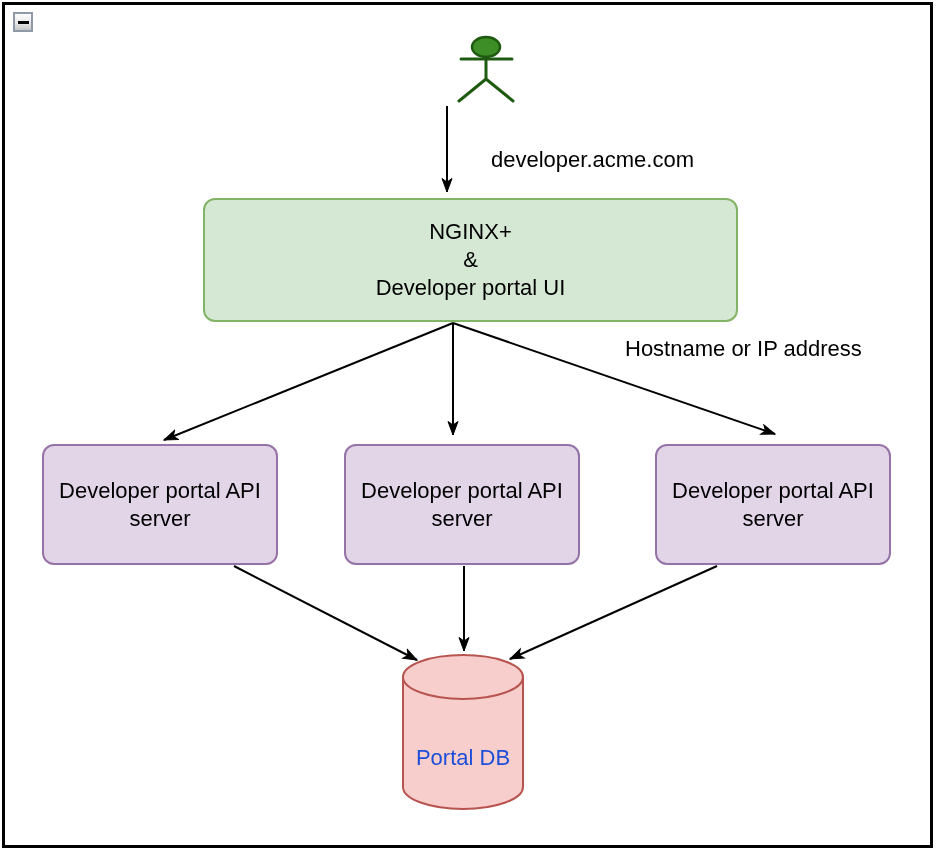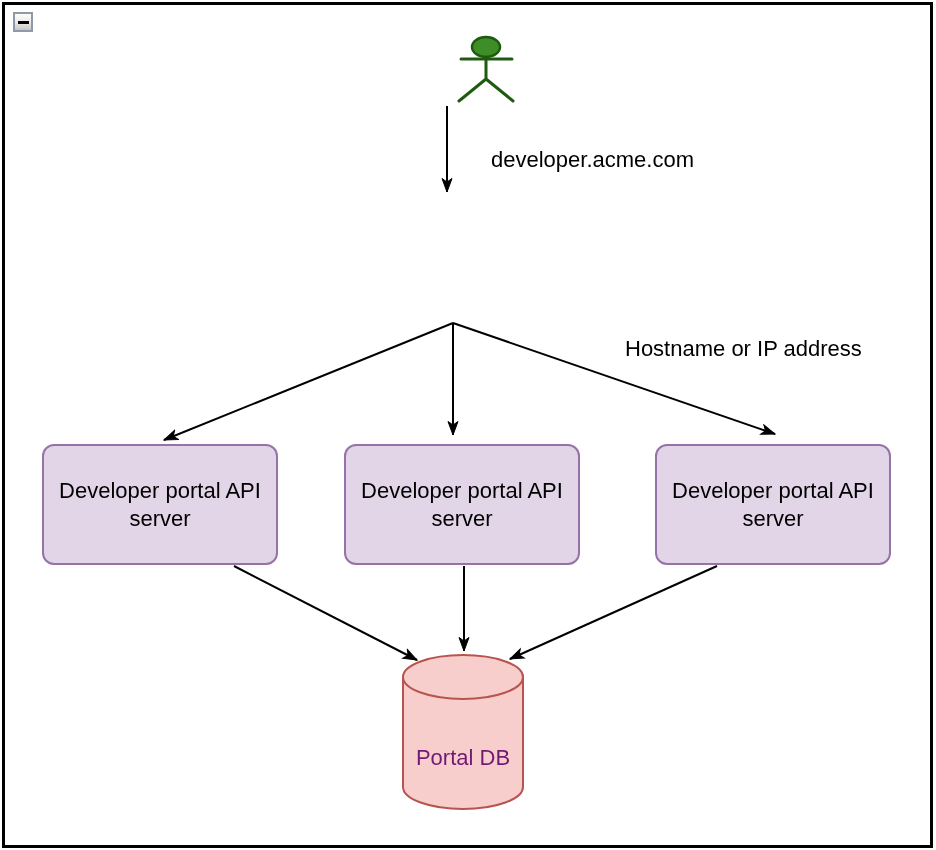--- a/index.html
+++ b/index.html
@@ -65,21 +65,21 @@
   .api-box.pos-0 { left: 42px; }
   .api-box.pos-1 { left: 344px; }
   .api-box.pos-2 { left: 655px; }
   .db-label {
     position: absolute;
     left: 403px; top: 746px;
     width: 120px;
     text-align: center;
     font-size: 22px;
     line-height: 24px;
-    color: #701a75;
+    color: #1d4ed8;
   }
   .float-label {
     position: absolute;
     font-size: 22px;
     line-height: 24px;
     color: #000000;
     white-space: nowrap;
   }
   .label-url { left: 491px; top: 148px; }
   .label-hostname { left: 625px; top: 337px; }
@@ -116,20 +116,25 @@
     <path d="M234,566 L417,660" stroke-width="2" fill="none" marker-end="url(#ah)" stroke="#000000"></path>
     <path d="M464,566 L464,651" stroke-width="2" fill="none" marker-end="url(#ah)" stroke="#000000"></path>
     <path d="M717,566 L510,659" stroke-width="2" fill="none" marker-end="url(#ah)" stroke="#000000"></path>
 
     <g stroke-width="2">
       <path d="M403,677 A60,22 0 0 1 523,677 L523,787 A60,22 0 0 1 403,787 Z" fill="#f8cecc" stroke="#b85450"></path>
       <path d="M403,677 A60,22 0 0 0 523,677" fill="none" stroke="#b85450"></path>
     </g>
   </svg>
 
+  <div class="node gateway-box" style="background-color: rgb(213, 232, 212); border-color: rgb(130, 179, 102);">
+    <div>NGINX+</div>
+    <div>&amp;</div>
+    <div>Developer portal UI</div>
+  </div>
 
   <div class="node api-box pos-0" style="background-color: rgb(225, 213, 231); border-color: rgb(150, 115, 166);">
     <div>Developer portal API</div>
     <div>server</div>
   </div>
   <div class="node api-box pos-1" style="background-color: rgb(225, 213, 231); border-color: rgb(150, 115, 166);">
     <div>Developer portal API</div>
     <div>server</div>
   </div>
   <div class="node api-box pos-2" style="background-color: rgb(225, 213, 231); border-color: rgb(150, 115, 166);">

